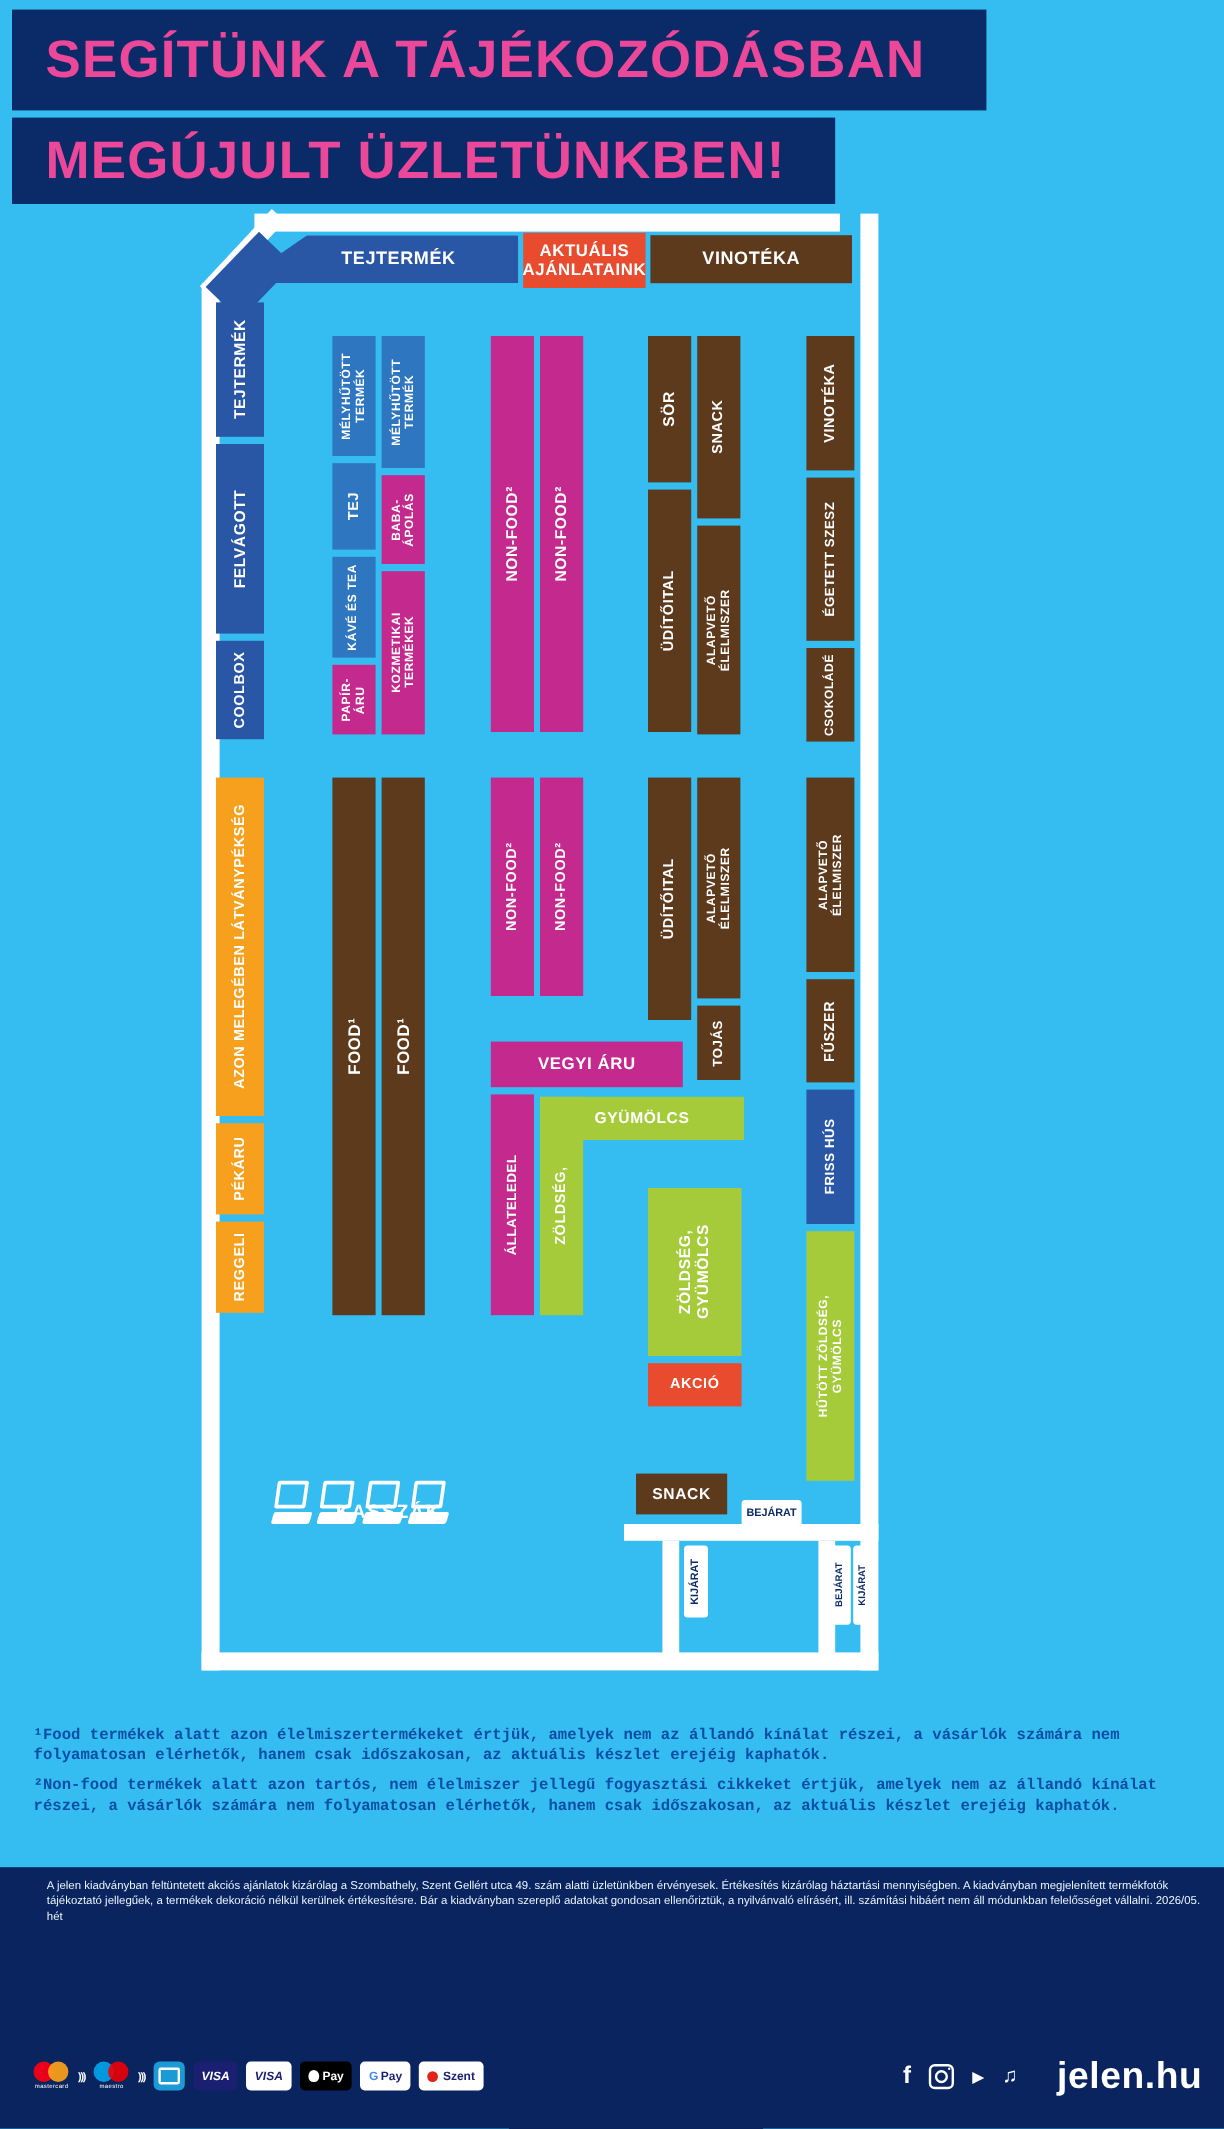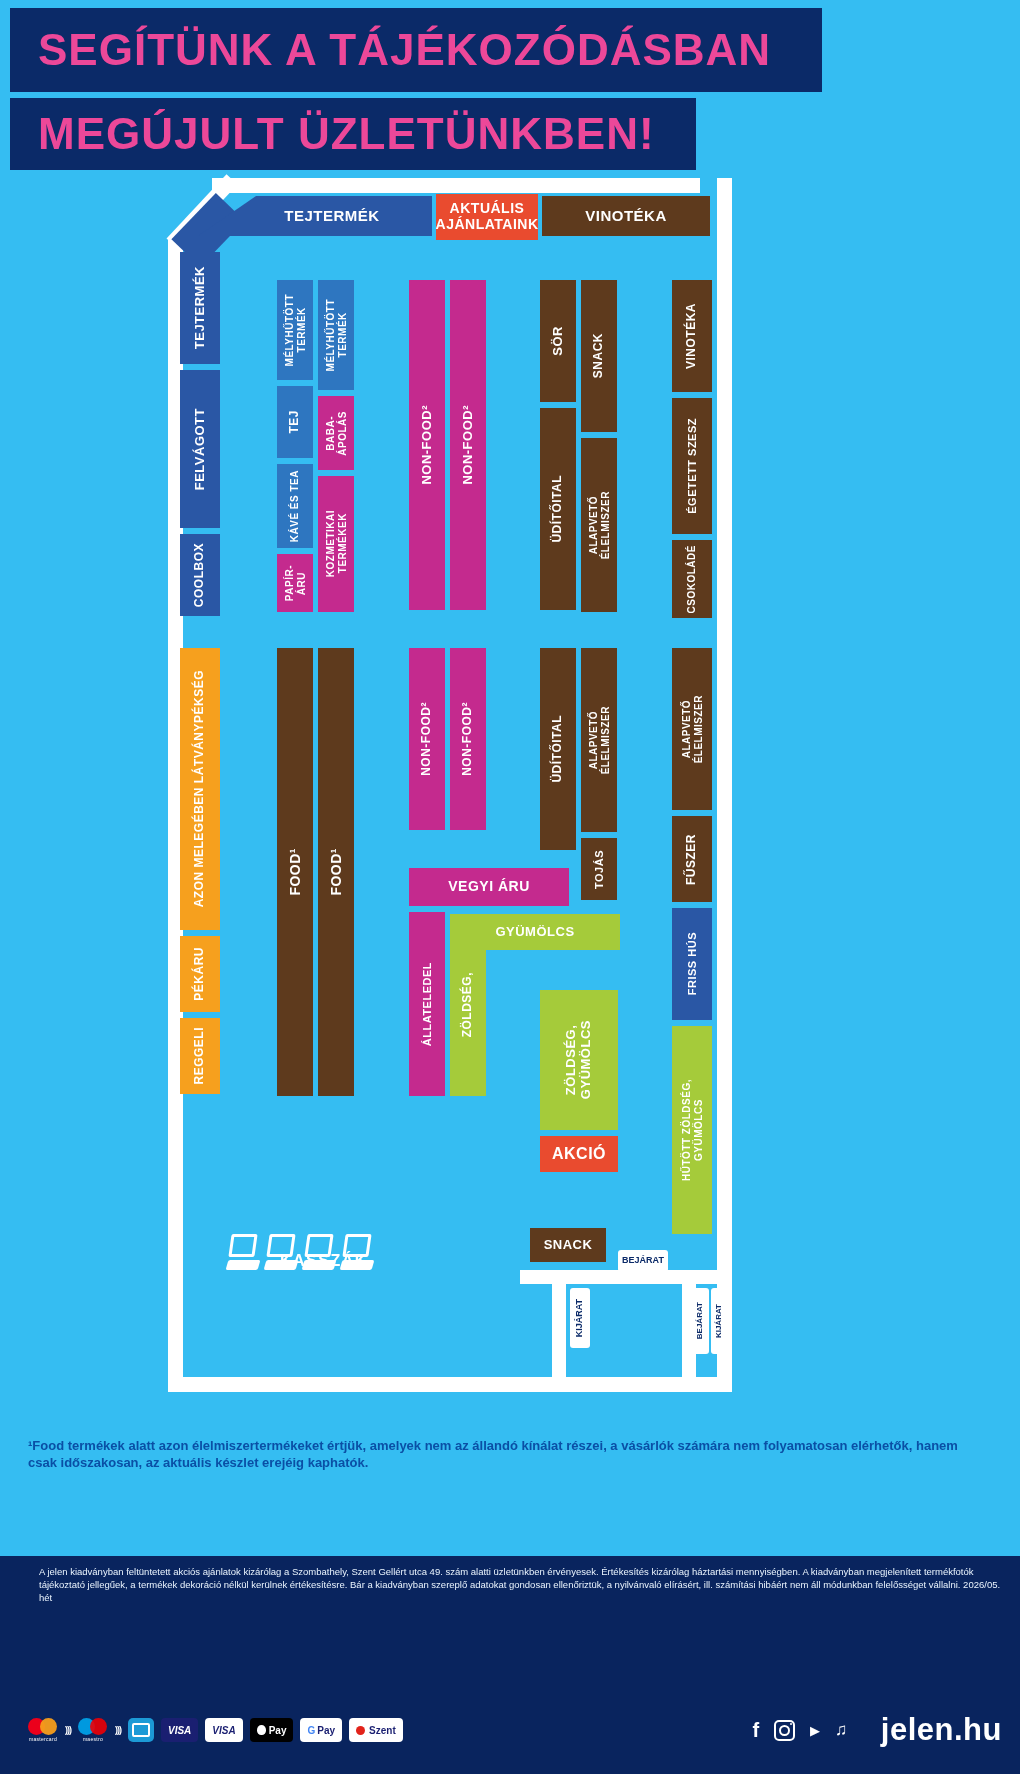--- a/index.html
+++ b/index.html
@@ -31,21 +31,21 @@
   }
   .sign span{white-space:pre-line;line-height:1.05;}
   .sign.v span{writing-mode:vertical-rl;transform:rotate(180deg);}
 
   .kasszak-label{position:absolute;left:112px;top:1076px;color:#fff;font-weight:bold;font-size:16px;letter-spacing:1.5px;}
   .register{position:absolute;width:34px;height:44px;}
   .register .screen{width:20px;height:17px;border:3px solid #fff;margin:0 auto;border-radius:2px;transform:skewX(-8deg);}
   .register .base{width:32px;height:10px;background:#fff;margin:3px auto 0;border-radius:2px;transform:skewX(-16deg);}
 
   .footnotes{position:absolute;left:28px;top:1438px;width:962px;color:#0A4FA5;font-size:13px;font-weight:bold;line-height:1.3;}
-  .footnotes p{margin:0 0 8px 0;}
+  .footnotes p{margin:0 0 8px 0;font-family:Liberation Mono, monospace;}
 
   .footer{position:absolute;left:0;top:1556px;width:1020px;height:218px;background:#09245E;color:#fff;}
   .legal{position:absolute;left:39px;top:10px;width:964px;font-size:9.5px;line-height:1.35;color:#EAF4FE;}
   .iconrow{position:absolute;left:28px;right:18px;bottom:26px;display:flex;align-items:center;gap:7px;}
 
   .pay{display:flex;flex-direction:column;align-items:center;}
   .circles{position:relative;width:30px;height:17px;}
   .circles i{position:absolute;width:17px;height:17px;border-radius:50%;top:0;}
   .mc .c1{left:0;background:#EB001B;}
   .mc .c2{left:12px;background:#F79E1B;opacity:.95;}
@@ -200,21 +200,21 @@
       <span>ALAPVETŐ
 ÉLELMISZER</span>
     </div>
     <div class="block v" style="left: 413px; top: 662px; width: 36px; height: 62px; background: rgb(94, 58, 29); font-size: 11px;">
       <span>TOJÁS</span>
     </div>
     <div class="block v" style="left: 372px; top: 814px; width: 78px; height: 140px; background: rgb(165, 203, 58); font-size: 13px;">
       <span>ZÖLDSÉG,
 GYÜMÖLCS</span>
     </div>
-    <div class="block h" style="left: 372px; top: 960px; width: 78px; height: 36px; background: rgb(233, 75, 47); font-size: 16px;">
+    <div class="block h" style="left: 372px; top: 960px; width: 78px; height: 36px; background: rgb(233, 75, 47); font-size: 12px;">
       <span>AKCIÓ</span>
     </div>
     <div class="block v" style="left: 504px; top: 104px; width: 40px; height: 112px; background: rgb(94, 58, 29); font-size: 12px;">
       <span>VINOTÉKA</span>
     </div>
     <div class="block v" style="left: 504px; top: 222px; width: 40px; height: 136px; background: rgb(94, 58, 29); font-size: 11px;">
       <span>ÉGETETT SZESZ</span>
     </div>
     <div class="block v" style="left: 504px; top: 364px; width: 40px; height: 78px; background: rgb(94, 58, 29); font-size: 10px;">
       <span>CSOKOLÁDÉ</span>
@@ -261,20 +261,21 @@
       <div class="base"></div>
     </div>
     <div class="register" style="left: 172px; top: 1058px;">
       <div class="screen"></div>
       <div class="base"></div>
     </div>
   </div>
 
 <div class="footnotes">
   <p>¹Food termékek alatt azon élelmiszertermékeket értjük, amelyek nem az állandó kínálat részei, a vásárlók számára nem folyamatosan elérhetők, hanem csak időszakosan, az aktuális készlet erejéig kaphatók.</p>
+  <p>²Non-food termékek alatt azon tartós, nem élelmiszer jellegű fogyasztási cikkeket értjük, amelyek nem az állandó kínálat részei, a vásárlók számára nem folyamatosan elérhetők, hanem csak időszakosan, az aktuális készlet erejéig kaphatók.</p>
 </div>
 
 <div class="footer">
   <div class="legal">A jelen kiadványban feltüntetett akciós ajánlatok kizárólag a Szombathely, Szent Gellért utca 49. szám alatti üzletünkben érvényesek. Értékesítés kizárólag háztartási mennyiségben. A kiadványban megjelenített termékfotók tájékoztató jellegűek, a termékek dekoráció nélkül kerülnek értékesítésre. Bár a kiadványban szereplő adatokat gondosan ellenőriztük, a nyilvánvaló elírásért, ill. számítási hibáért nem áll módunkban felelősséget vállalni. 2026/05. hét</div>
   <div class="iconrow">
     <div class="pay mc">
       <div class="circles">
           <i class="c1"></i>
           <i class="c2"></i>
         </div>

